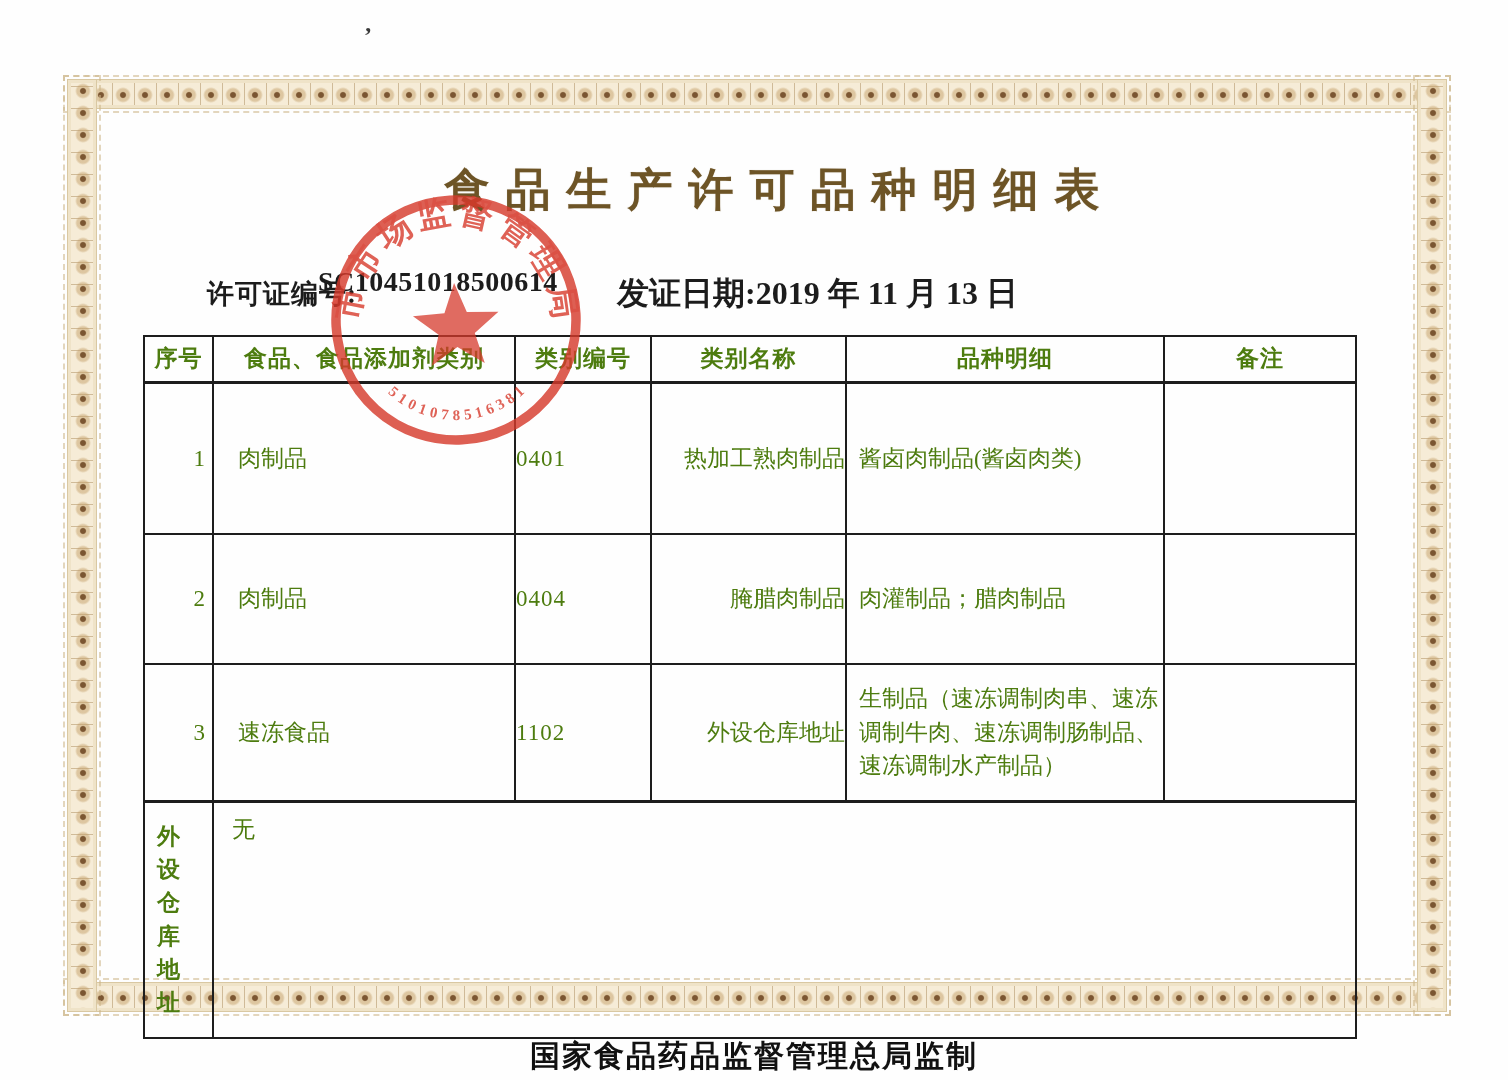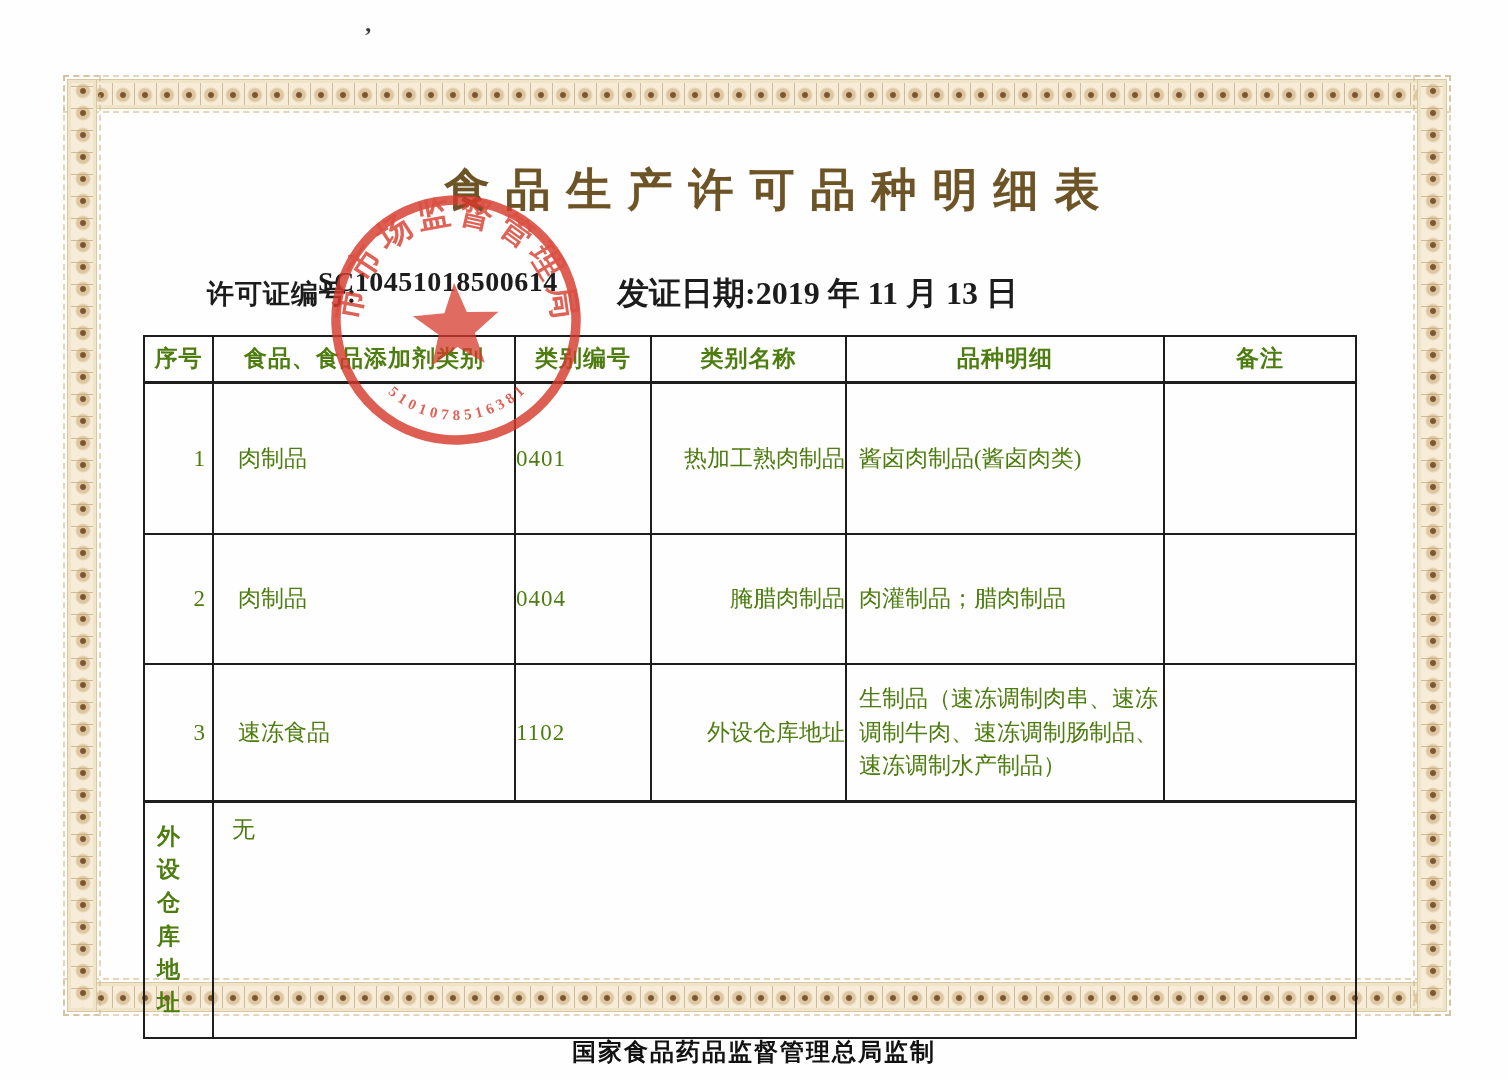--- a/index.html
+++ b/index.html
@@ -78,21 +78,21 @@
   td.wh-label   { vertical-align:middle; font-weight:bold; font-size:25px; line-height:38px; padding:17px 12px; }
   td.wh-value   { text-align:left; vertical-align:top; padding:10px 0 0 18px; }
 
   
   .seal { position:absolute; left:326px; top:190px; width:260px; height:260px; z-index:5; pointer-events:none; opacity:.88; transform:rotate(-3deg); }
   .seal text { font-family:"Liberation Serif", serif; font-weight:bold; }
 
   
   .doc-footer {
     position:absolute; left:0; top:1036px; width:1508px;
-    text-align:center; font-size:24px; font-weight:bold; letter-spacing:2px; color:#111;
+    text-align:center; font-size:30px; font-weight:bold; letter-spacing:2px; color:#111;
   }
 </style>
 </head>
 <body>
 
 <div class="page">
 
   <div class="border-frame">
     <div class="b-strip b-top"></div>
     <div class="b-strip b-bottom"></div>

